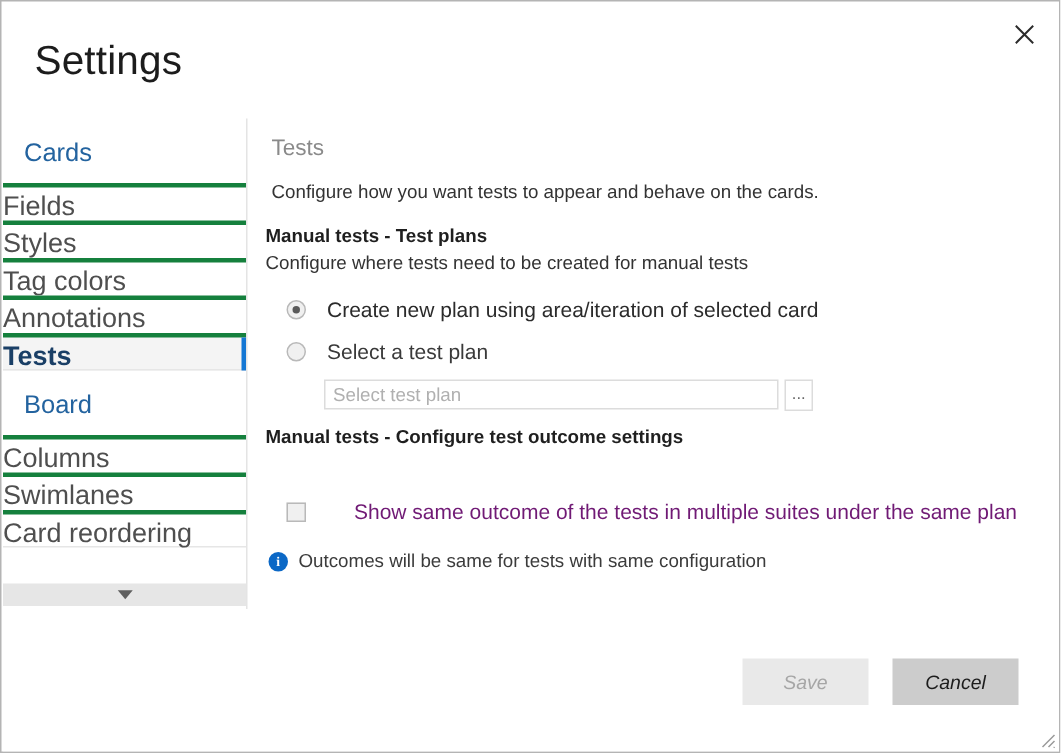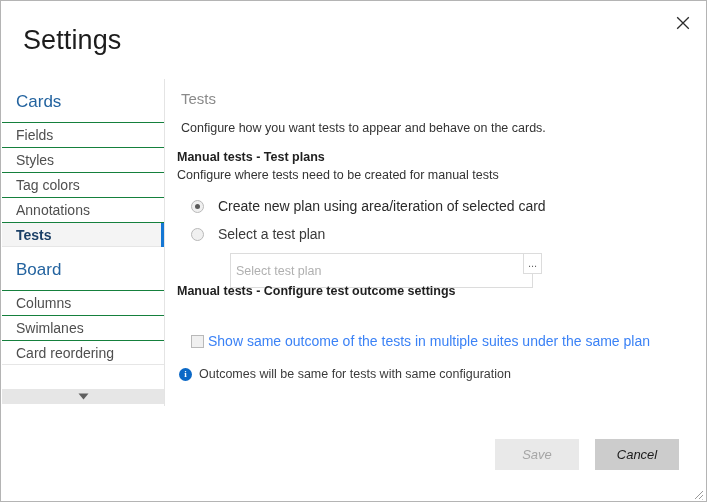--- a/index.html
+++ b/index.html
@@ -65,24 +65,24 @@
     font-size: 17px;
     color: #23639f;
     font-weight: 400;
     padding: 12px 0 9px 14px;
     line-height: 22px;
   }
   .nav-item {
     position: relative;
     height: 25px;
     line-height: 25px;
-    padding-left: 14px;
-    font-size: 14px;
+    padding-left: 0;
+    font-size: 18px;
     color: #4f4f4f;
-    border-top: 1px solid #15803d;
+    border-top: 3px solid #15803d;
     cursor: pointer;
     box-sizing: border-box;
     background: #ffffff;
     white-space: nowrap;
   }
   .nav-item.selected {
     background: #f4f4f4;
     color: #1a3f66;
     font-weight: bold;
   }
@@ -191,30 +191,29 @@
     white-space: nowrap;
   }
   .radio-row.disabled .radio-label { color: #3a3a3a; }
 
   
   #testplan-input {
     position: absolute;
     left: 51px;
     top: 174px;
     width: 303px;
-    height: 35px;
+    height: 20px;
     box-sizing: border-box;
     border: 1px solid #dcdcdc;
     background: #ffffff;
     font-family: "Liberation Sans", sans-serif;
     font-size: 12.5px;
     color: #ef4444;
     padding: 0 5px;
     outline: none;
-    margin-left: 14px;
   }
   #testplan-input::placeholder { color: #b0b0b0; }
   #testplan-browse {
     position: absolute;
     left: 358px;
     top: 174px;
     width: 19px;
     height: 21px;
     box-sizing: border-box;
     border: 1px solid #dcdcdc;
@@ -239,23 +238,23 @@
   }
   .check-mark {
     width: 13px;
     height: 13px;
     box-sizing: border-box;
     border: 1px solid #b9b9b9;
     background: #f0f0f0;
     flex: 0 0 auto;
   }
   #outcome-label {
-    margin-left: 4px;
+    margin-left: 32px;
     font-size: 14px;
-    color: #3b82f6;
+    color: #701a75;
     white-space: nowrap;
   }
 
   
   #info-note {
     position: absolute;
     left: 14px;
     top: 288px;
     display: flex;
     align-items: center;

